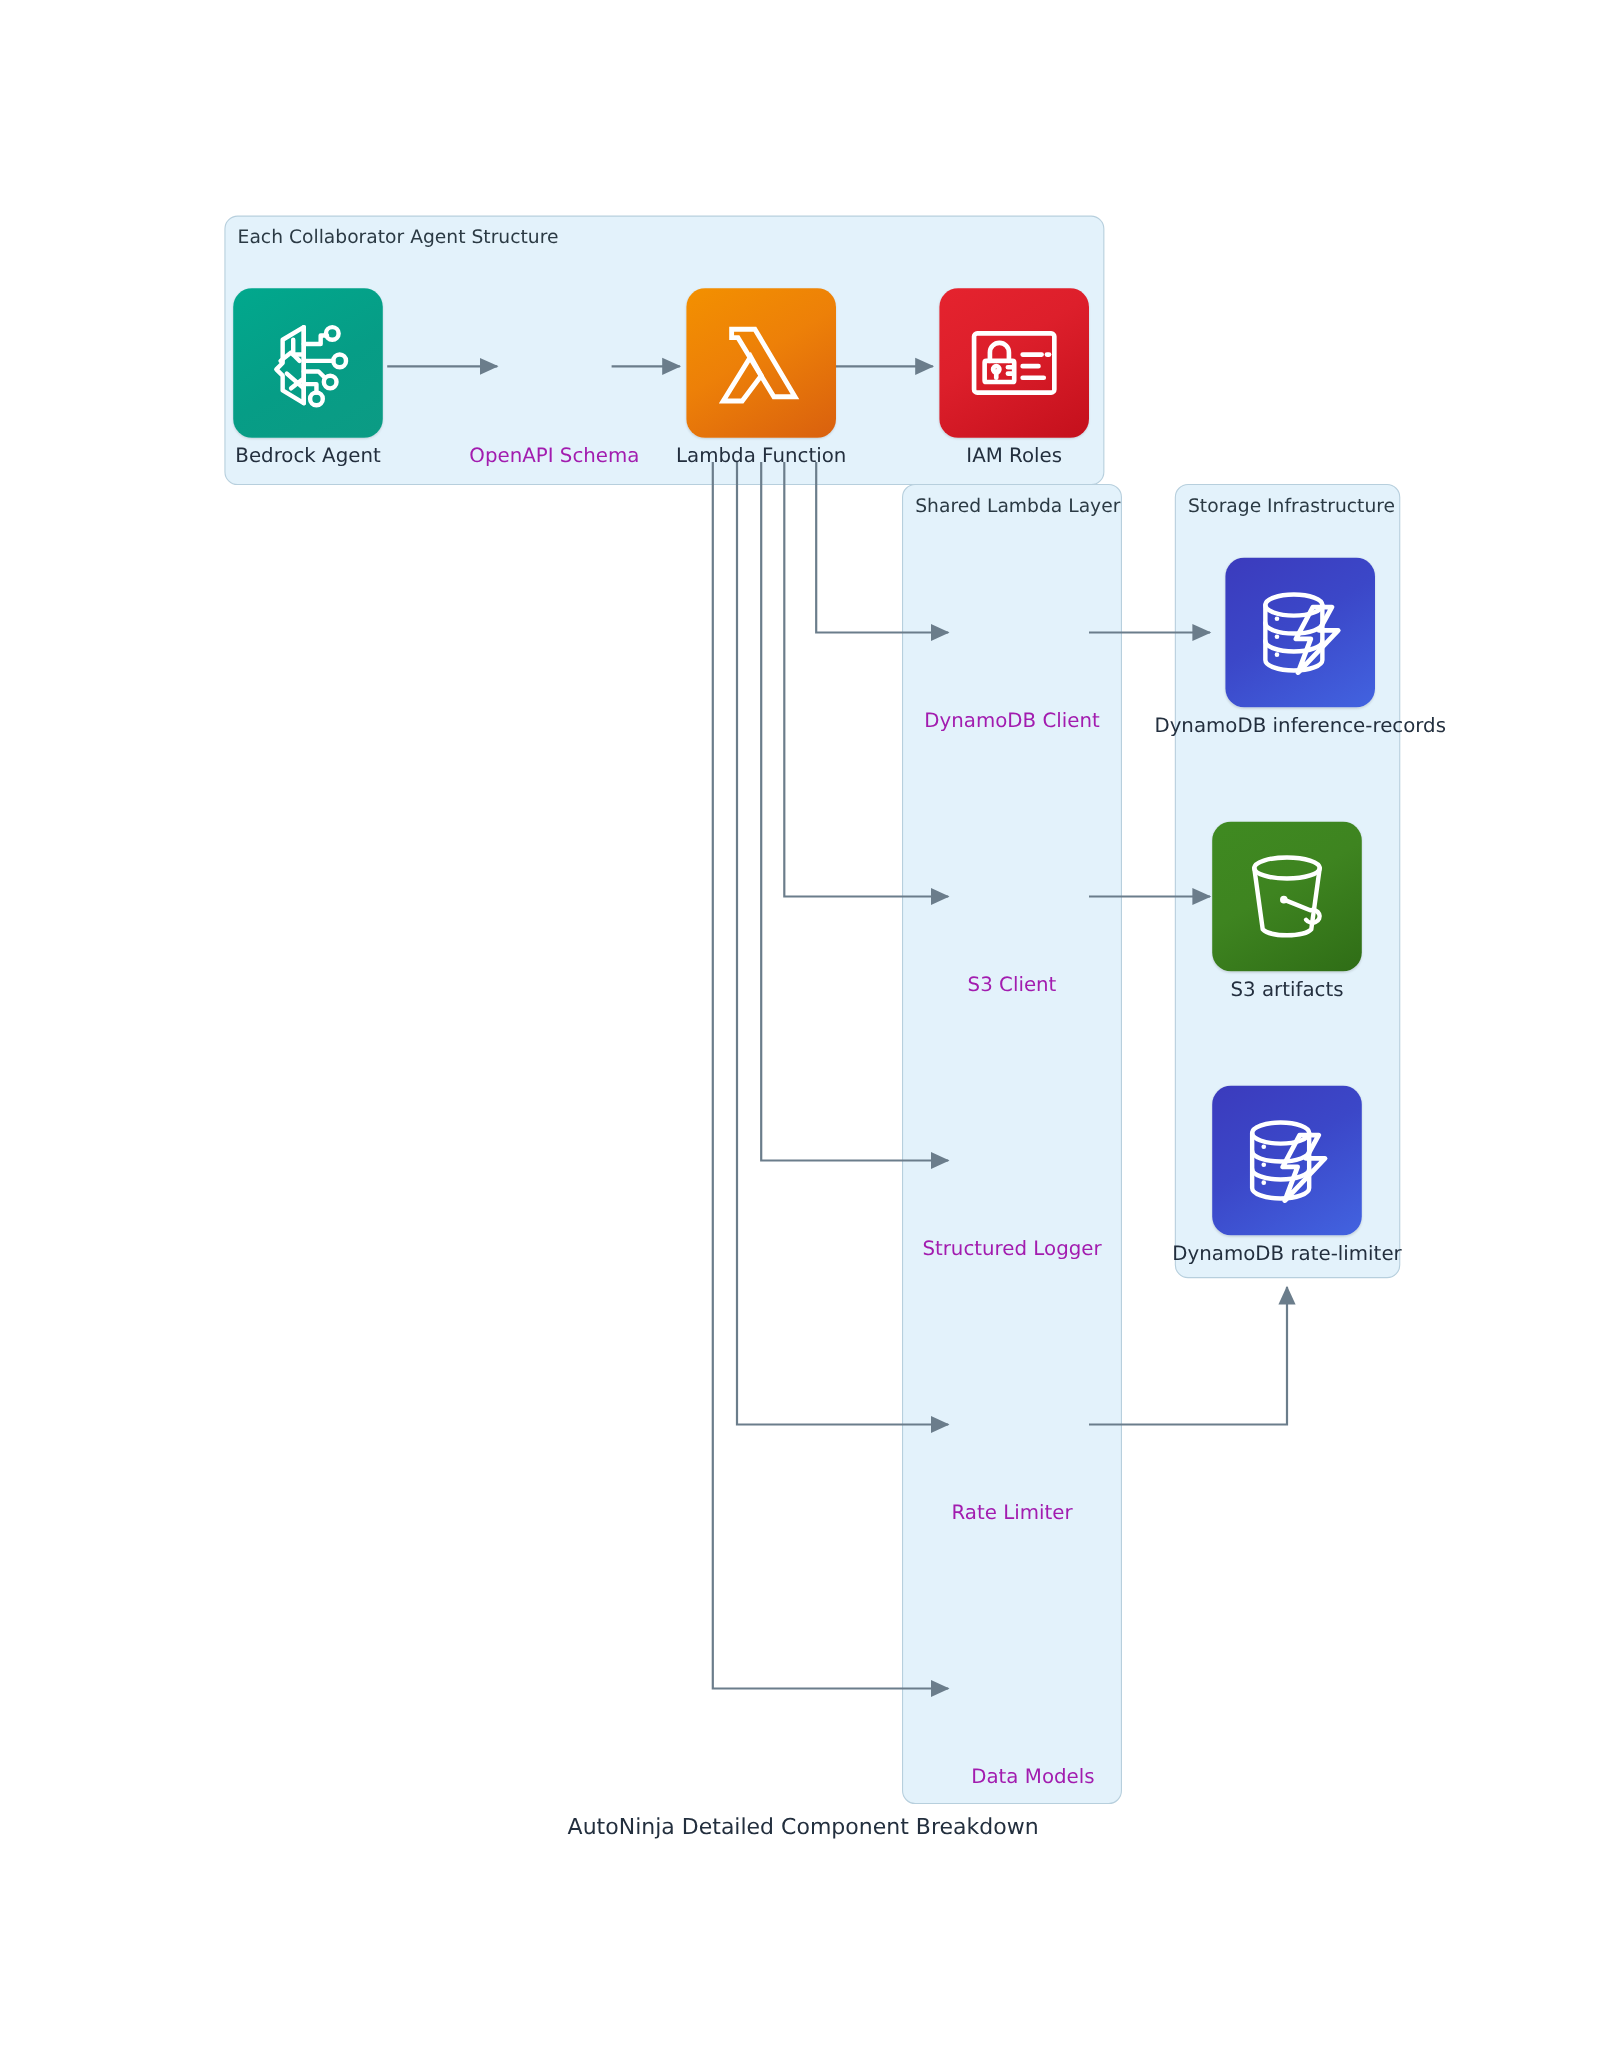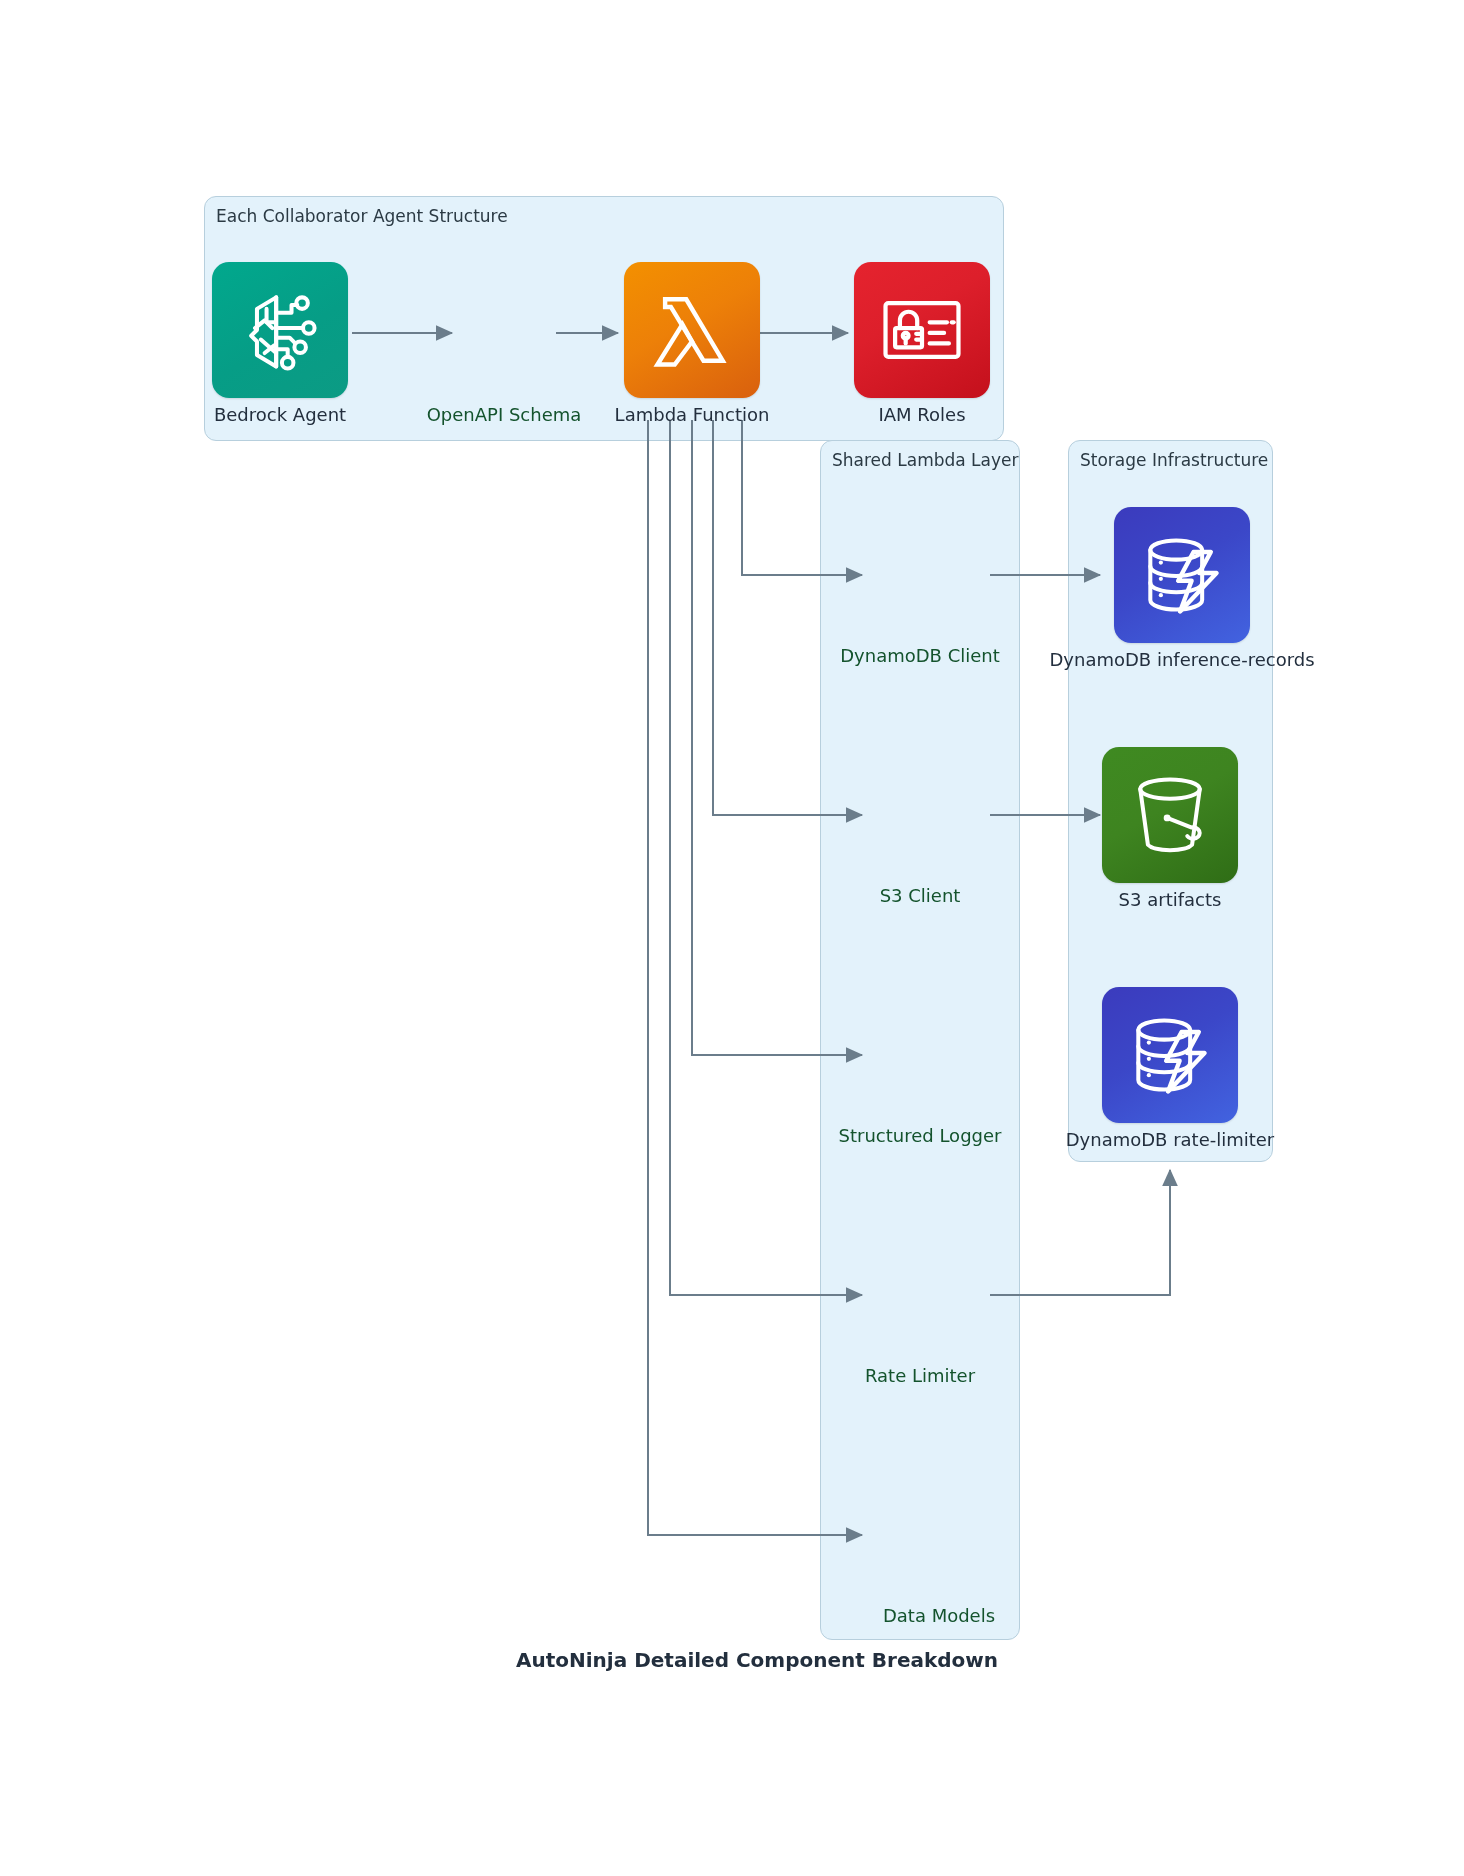--- a/index.html
+++ b/index.html
@@ -42,37 +42,36 @@
     top:142px;left:50%;
     transform:translateX(-50%);
     font-size:18px;
     color:#232f3e;
     white-space:nowrap;
   }
   
   .plain-label{
     position:absolute;
     font-size:18px;
-    color:#14532d;
+    color:#a21caf;
     white-space:nowrap;
     transform:translateX(-50%);
   }
 
   .tile-bedrock{background:linear-gradient(150deg,#01a88d 0%,#069d86 55%,#0c9b84 100%);}
   .tile-lambda {background:linear-gradient(150deg,#f39000 0%,#ed8008 45%,#d9600e 100%);}
   .tile-iam    {background:linear-gradient(150deg,#e5232e 0%,#dd1f2b 40%,#c4101c 100%);}
   .tile-ddb    {background:linear-gradient(150deg,#3b3bbd 0%,#3b47c8 45%,#4263e0 100%);}
   .tile-s3     {background:linear-gradient(150deg,#3f8a21 0%,#3e8420 45%,#2f6d16 100%);}
 
   .diagram-title{
     position:absolute;
     font-size:20px;
     color:#232f3e;
     white-space:nowrap;
-    font-weight:bold;
   }
 </style>
 </head>
 <body>
 
 <div id="stage">
 
   <div class="group" style="left:204px;top:196px;width:800px;height:245px;"></div>
   <div class="group" style="left:820px;top:440px;width:200px;height:1200px;"></div>
   <div class="group" style="left:1068px;top:440px;width:205px;height:722px;"></div>

